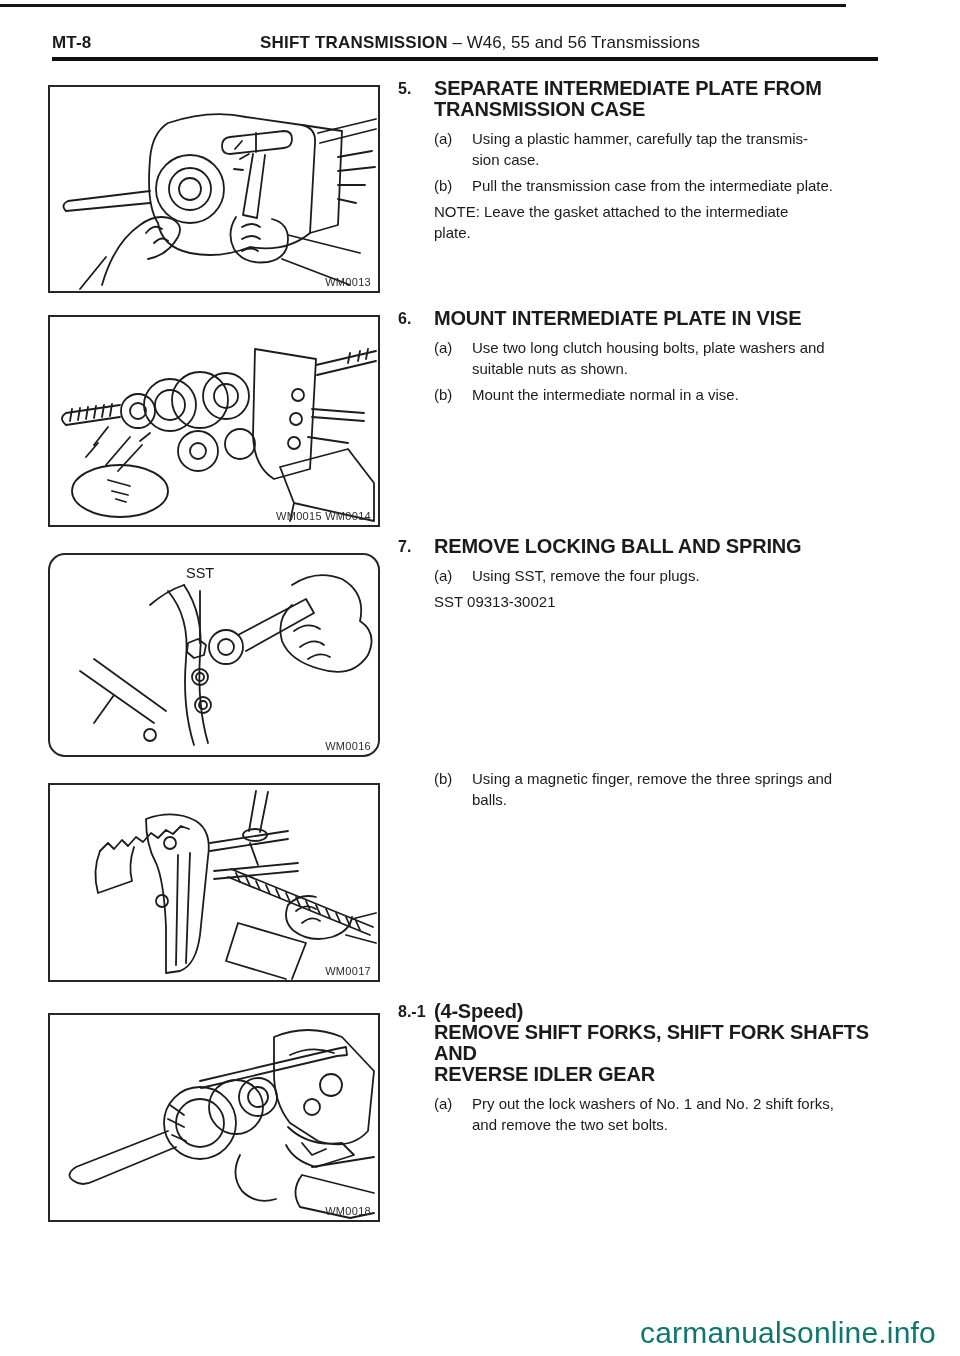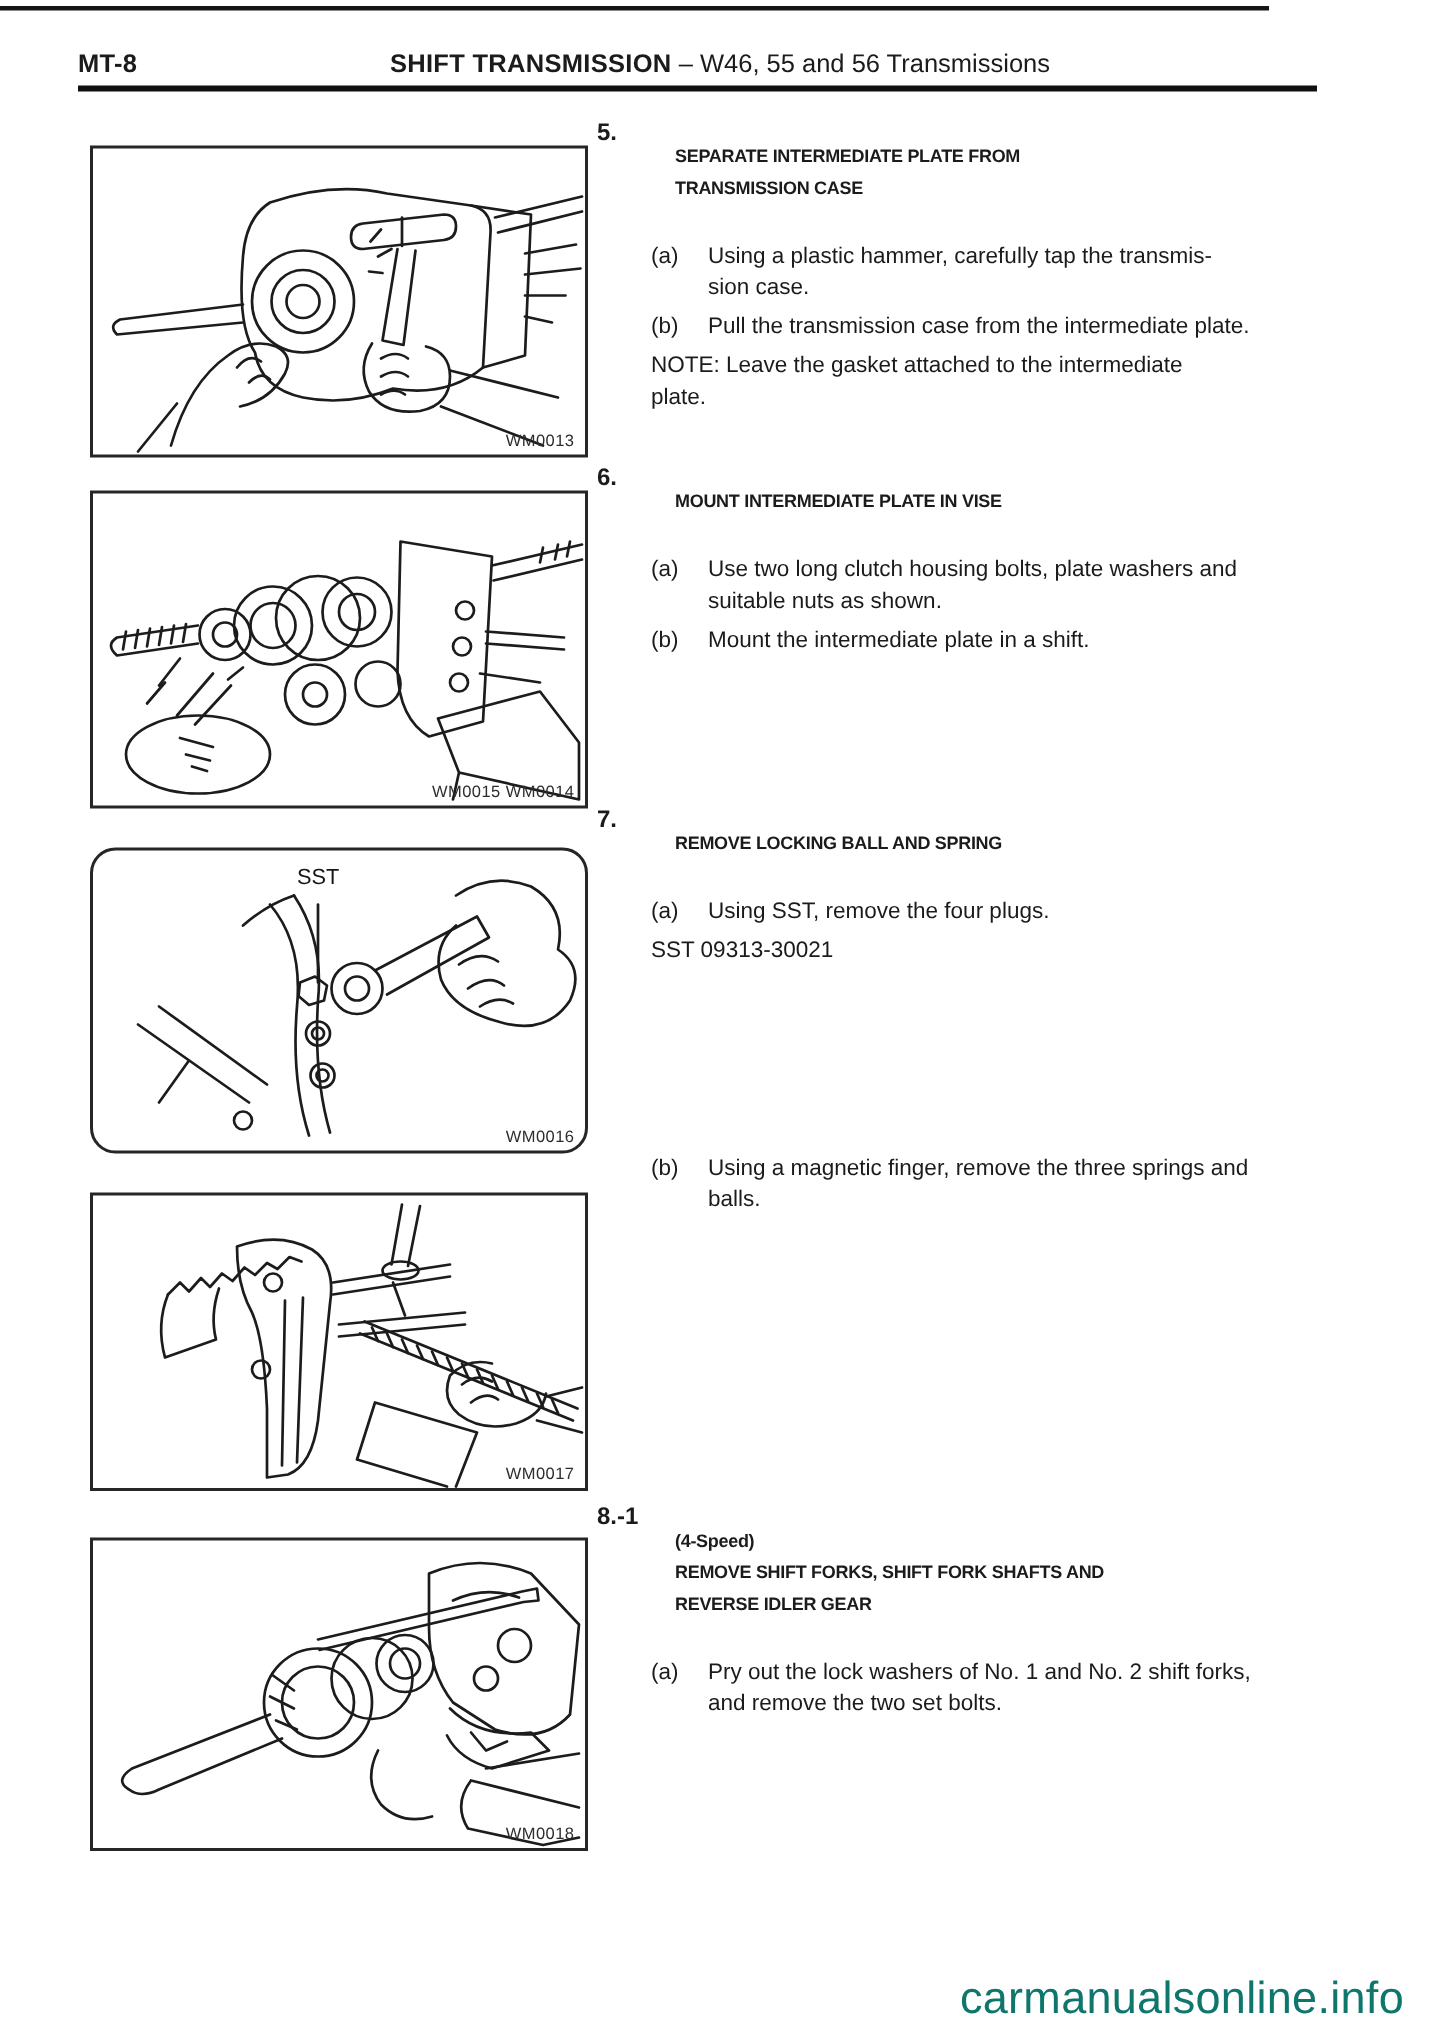--- a/index.html
+++ b/index.html
@@ -7,30 +7,30 @@
     position:relative; width:960px; height:1356px; background:#ffffff;
     font-family:"Liberation Sans", sans-serif; color:#1b1b1b; overflow:hidden;
   }
   .top-rule { position:absolute; left:0; top:4px; width:846px; height:3px; background:#161616; }
   .page-code { position:absolute; left:52px; top:33px; font-size:17px; font-weight:bold; letter-spacing:0.2px; }
   .page-title { position:absolute; left:0; top:33px; width:960px; text-align:center; font-size:17px; }
   .page-title .t-main { font-weight:bold; letter-spacing:0.2px; }
   .page-title .t-sub { font-weight:normal; }
   .header-rule { position:absolute; left:52px; top:57px; width:826px; height:4px; background:#101010; }
 
-  .fig { position:absolute; left:48px; width:332px; border:2px solid #262626; background:#fff; margin:12px; box-sizing:border-box; }
+  .fig { position:absolute; left:48px; width:332px; border:2px solid #262626; background:#fff; margin:0; box-sizing:border-box; }
   .fig svg { position:absolute; left:0; top:0; width:100%; height:100%; }
   .sketch { stroke:#1c1c1c; stroke-width:1.8; fill:none; stroke-linecap:round; stroke-linejoin:round; }
   .fig-code { position:absolute; right:7px; bottom:3px; font-size:11px; color:#2d2d2d; letter-spacing:0.3px; }
   .sst-label { position:absolute; left:136px; top:10px; font-size:14.5px; color:#161616; }
 
   .sec { position:absolute; left:398px; width:500px; font-size:15px; line-height:21px; }
   .sec-head { display:flex; margin-bottom:8px; }
   .sec-num { flex:0 0 36px; font-weight:bold; font-size:16px; line-height:21px; }
-  .sec-title { margin:16px; font-weight:bold; font-size:12px; line-height:21px; letter-spacing:-0.2px; white-space:pre-line; }
+  .sec-title { margin:0; font-weight:bold; font-size:20px; line-height:21px; letter-spacing:-0.2px; white-space:pre-line; }
   .sec-body { margin-left:36px; }
   .step { display:flex; margin-bottom:5px; }
   .step-label { flex:0 0 38px; }
   .step-text { margin:0; flex:1; white-space:pre-line; }
   .aux { margin:0 0 5px 0; white-space:pre-line; }
   .aux.bold { font-weight:bold; letter-spacing:-0.2px; }
 
   .watermark { position:absolute; right:24px; top:1316px; font-size:30px; color:#0f766e; letter-spacing:0.2px; }
 </style>
 </head>
@@ -199,21 +199,21 @@
       <h2 class="sec-title">MOUNT INTERMEDIATE PLATE IN VISE</h2>
     </div>
     <div class="sec-body">
       <div class="step">
         <span class="step-label">(a)</span>
         <p class="step-text">Use two long clutch housing bolts, plate washers and
 suitable nuts as shown.</p>
       </div>
       <div class="step">
         <span class="step-label">(b)</span>
-        <p class="step-text">Mount the intermediate plate in a shift.</p>
+        <p class="step-text">Mount the intermediate normal in a vise.</p>
       </div>
     </div>
   </section>
 
   <section class="sec" style="top:536px;">
     <div class="sec-head">
       <span class="sec-num">7.</span>
       <h2 class="sec-title">REMOVE LOCKING BALL AND SPRING</h2>
     </div>
     <div class="sec-body">

